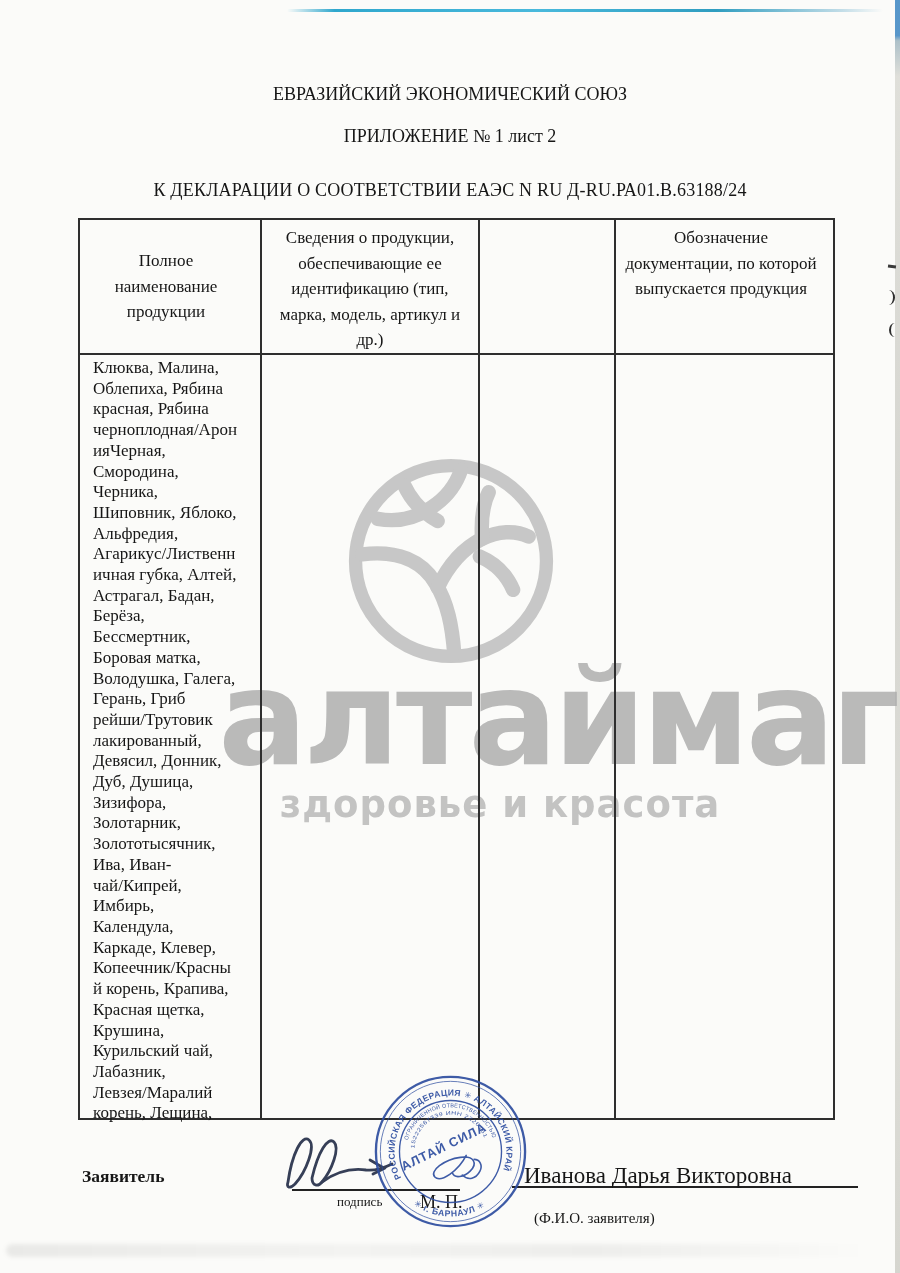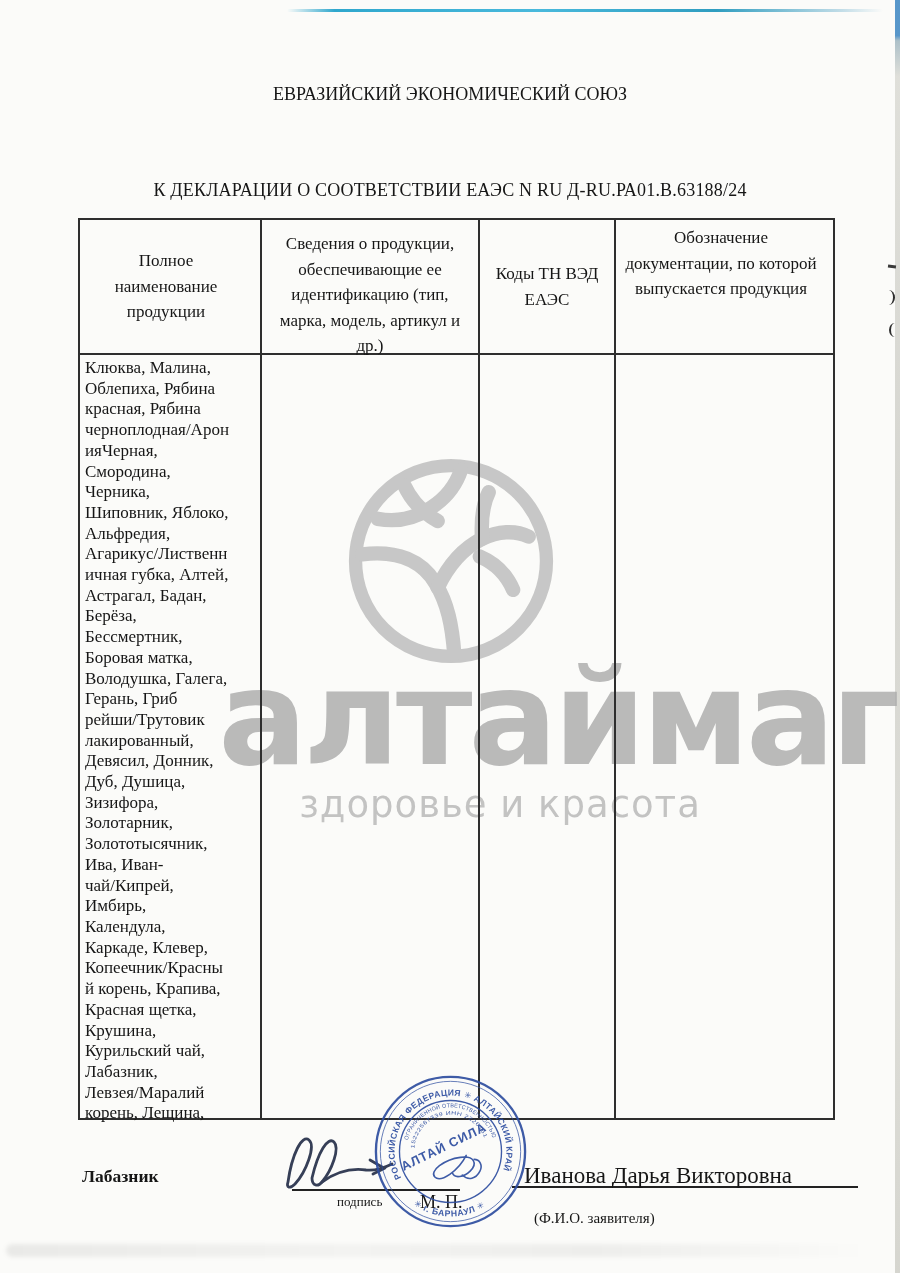--- a/index.html
+++ b/index.html
@@ -22,41 +22,41 @@
   .scan-shadow-bottom{position:absolute;left:6px;top:1244px;width:862px;height:13px;border-radius:8px;
     background:linear-gradient(90deg,rgba(0,0,0,.07),rgba(0,0,0,.03) 40%,rgba(0,0,0,.055) 68%,rgba(0,0,0,0));
     filter:blur(2px);}
   
   .watermark{position:absolute;inset:0;pointer-events:none;text-align:right;}
   .wm-logo{position:absolute;left:340px;top:450px;width:222px;height:222px;opacity:.72;}
   .wm-brand{position:absolute;left:206px;top:652px;width:690px;
     font-family:"DejaVu Sans","Liberation Sans",sans-serif;font-weight:bold;
     font-size:132px;letter-spacing:-4px;color:#aaaaaa;opacity:.8;line-height:1;white-space:nowrap;}
   .wm-tagline{position:absolute;left:500px;top:783px;transform:translateX(-50%);
-    font-family:"DejaVu Sans","Liberation Sans",sans-serif;font-weight:400;
+    font-family:"DejaVu Sans","Liberation Sans",sans-serif;font-weight:700;
     font-size:37px;letter-spacing:1px;color:#bdbdbd;opacity:.9;white-space:nowrap;}
   
   .title{position:absolute;left:0;width:100%;text-align:center;font-weight:normal;font-size:18px;}
   .title.l1{top:84px;}
   .title.l2{top:126px;}
   .title.l3{top:166px;letter-spacing:.2px;margin-top:14px;}
   
   .doc-table{position:absolute;left:78px;top:218px;width:757px;height:902px;
     border:2px solid #2e2e2e;box-sizing:border-box;}
   .doc-table .vline{position:absolute;top:0;bottom:0;width:1.6px;background:#2e2e2e;}
   .doc-table .v1{left:180px;} .doc-table .v2{left:398px;} .doc-table .v3{left:534px;}
   .doc-table .hline{position:absolute;left:0;right:0;top:133px;height:1.6px;background:#2e2e2e;}
   .cell{position:absolute;box-sizing:border-box;font-size:17px;white-space:pre-line;}
   .th{display:flex;text-align:center;justify-content:center;line-height:25.5px;}
   .th.c1{left:0;top:0;width:172px;height:133px;align-items:center;}
-  .th.c2{left:182px;top:0;width:216px;height:133px;align-items:flex-start;padding-top:11px;}
+  .th.c2{left:182px;top:0;width:216px;height:133px;align-items:flex-start;padding-top:5px;}
   .th.c3{left:400px;top:0;width:134px;height:133px;align-items:center;}
   .th.c4{left:536px;top:0;width:210px;height:133px;align-items:flex-start;padding-top:5px;}
   .td{top:135px;height:763px;}
-  .td.c1{left:0;width:180px;padding:3px 2px 0 5px;line-height:20.7px;text-align:left;}
+  .td.c1{left:8px;width:180px;padding:3px 2px 0 5px;line-height:20.7px;text-align:left;}
   .td.c2{left:182px;width:216px;}
   .td.c3{left:400px;width:134px;}
   .td.c4{left:536px;width:217px;}
   
   .applicant-label{position:absolute;left:82px;top:1166px;font-size:17.5px;font-weight:bold;}
   .sig-line{position:absolute;left:292px;top:1189px;width:168px;height:1.8px;background:#222;}
   .sig-caption{position:absolute;left:337px;top:1194px;font-size:13px;}
   .seal-caption{position:absolute;left:420px;top:1192px;font-size:18px;}
   .name-line{position:absolute;left:512px;top:1186px;width:346px;height:1.6px;background:#222;}
   .applicant-name{position:absolute;left:524px;top:1163px;font-size:23px;}
@@ -86,38 +86,37 @@
         <path d="M 126 96 C 140 102 150 112 156 126"></path>
         <path d="M 34 62 C 50 65 67 62 82 52 C 96 43 105 30 109 18"></path>
         <path d="M 58 32 C 64 45 74 56 88 64"></path>
       </g>
     </svg>
     <div class="wm-brand">алтаймаг</div>
     <div class="wm-tagline">здоровье и красота</div>
   </div>
 
   <div class="title l1">ЕВРАЗИЙСКИЙ ЭКОНОМИЧЕСКИЙ СОЮЗ</div>
+  <div class="title l2">ПРИЛОЖЕНИЕ № 1 лист 2</div>
   <div class="title l3">К ДЕКЛАРАЦИИ О СООТВЕТСТВИИ ЕАЭС N RU Д-RU.РА01.В.63188/24</div>
 
   <div class="doc-table">
     <div class="vline v1"></div>
     <div class="vline v2"></div>
     <div class="vline v3"></div>
     <div class="hline"></div>
 
     <div class="cell th c1">Полное
 наименование
 продукции</div>
     <div class="cell th c2">Сведения о продукции,
 обеспечивающие ее
 идентификацию (тип,
 марка, модель, артикул и
 др.)</div>
-    <div class="cell th c3">Коды ТН ВЭД
-ЕАЭС</div>
     <div class="cell th c4">Обозначение
 документации, по которой
 выпускается продукция</div>
 
     <div class="cell td c1">Клюква, Малина,
 Облепиха, Рябина
 красная, Рябина
 черноплодная/Арон
 ияЧерная,
 Смородина,
@@ -150,21 +149,21 @@
 Крушина,
 Курильский чай,
 Лабазник,
 Левзея/Маралий
 корень, Лещина,</div>
     <div class="cell td c2"></div>
     <div class="cell td c3"></div>
     <div class="cell td c4"></div>
   </div>
 
-  <div class="applicant-label">Лабазник</div>
+  <div class="applicant-label">Заявитель</div>
   <div class="sig-line"></div>
   <div class="sig-caption">подпись</div>
   <div class="seal-caption">М. П.</div>
   <div class="name-line"></div>
   <div class="applicant-name">Иванова Дарья Викторовна</div>
   <div class="name-caption">(Ф.И.О. заявителя)</div>
 
   <svg class="signature-svg" viewBox="0 0 130 72">
     <g fill="none" stroke="#26304a" stroke-width="2.8" stroke-linecap="round" opacity=".92">
       <path d="M 10 56 C 14 28 24 8 31 14 C 38 20 28 46 17 58 C 12 63 8 62 10 56"></path>

